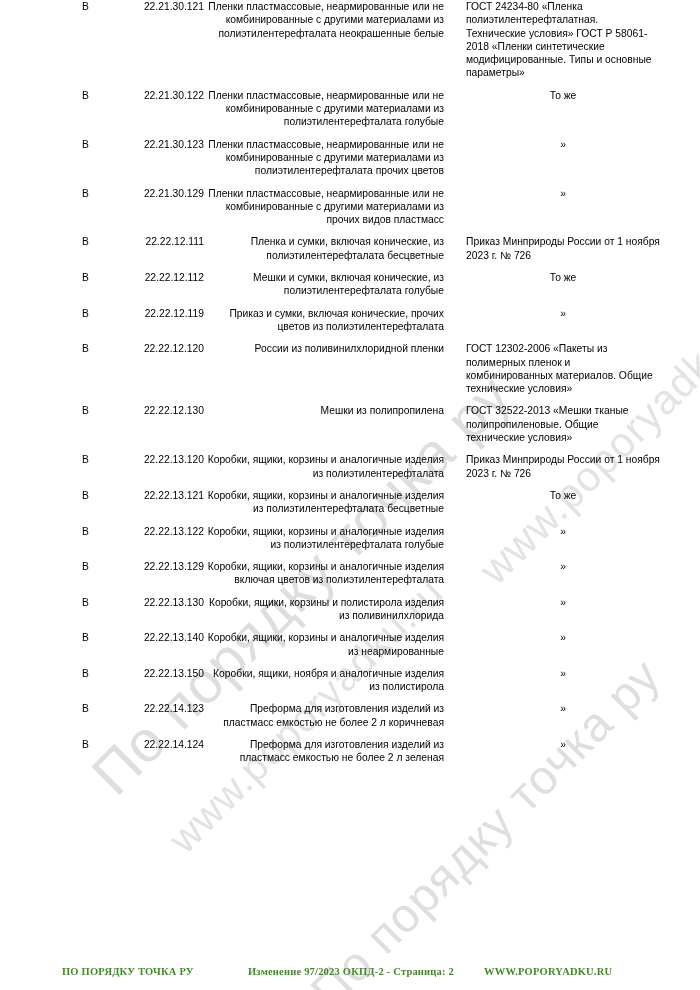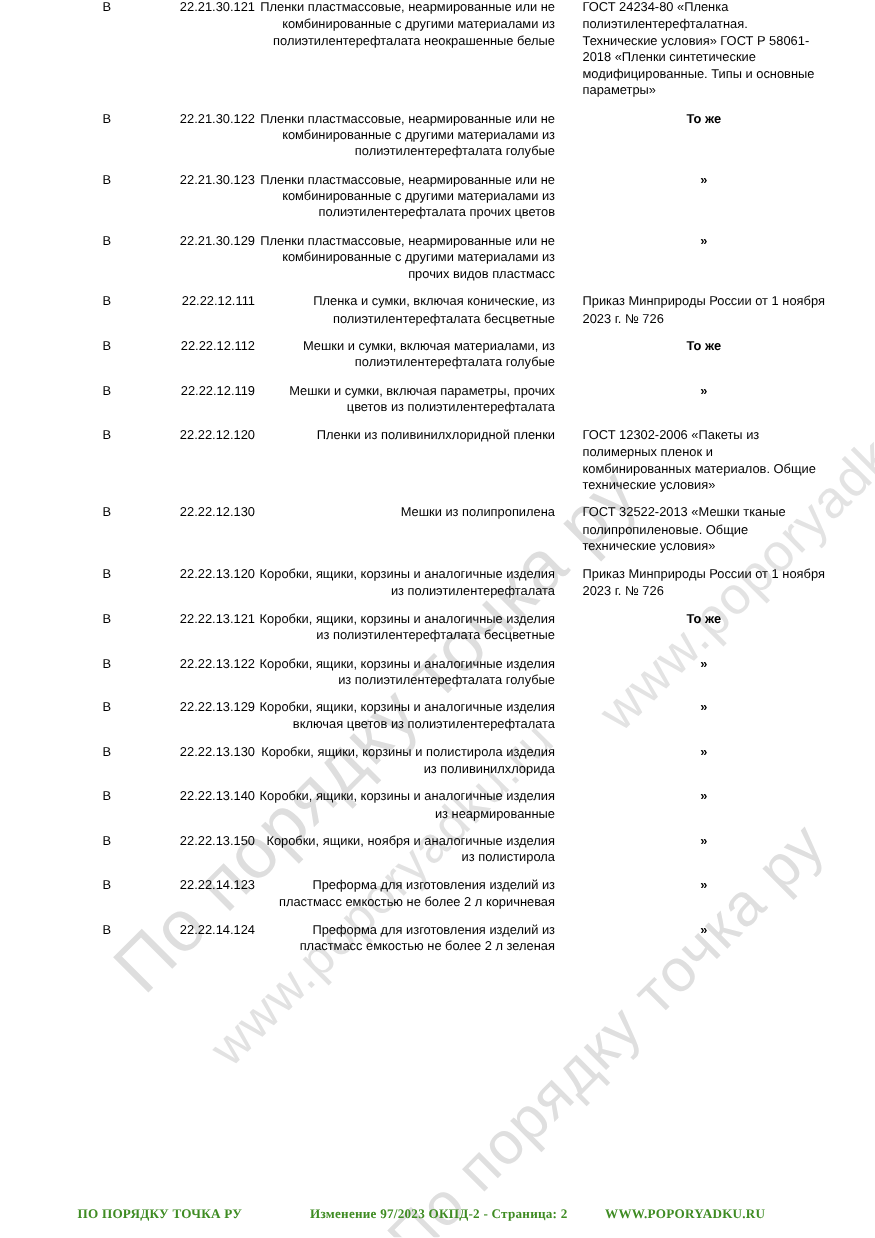--- a/index.html
+++ b/index.html
@@ -86,21 +86,21 @@
   .col-mark   { width: 36px; }
   .col-code   { width: 86px; }
   .col-name   { width: 262px; }
   .col-std    { width: 194px; }
   .col-pad-r  { width: 40px; }
 
   td.c-mark { text-align: left; }
   td.c-code { text-align: right; white-space: nowrap; }
   td.c-name { text-align: right; padding-right: 22px; }
   td.c-std  { text-align: left; margin-left: 20px; }
-  td.c-std.center { text-align: center; font-weight: bold; }
+  td.c-std.center { text-align: center; }
 
   .doc-table tr:first-child td { padding-top: 0; }
 
   
   .footer {
     position: absolute;
     z-index: 3;
     left: 0;
     right: 0;
     top: 960px;
@@ -176,37 +176,37 @@
           <td class="c-mark">В</td>
           <td class="c-code">22.22.12.111</td>
           <td class="c-name">Пленка и сумки, включая конические, из полиэтилентерефталата бесцветные</td>
           <td class="c-std">Приказ Минприроды России от 1 ноября 2023 г. № 726</td>
           <td></td>
         </tr>
         <tr>
           <td></td>
           <td class="c-mark">В</td>
           <td class="c-code">22.22.12.112</td>
-          <td class="c-name">Мешки и сумки, включая материалами, из полиэтилентерефталата голубые</td>
+          <td class="c-name">Мешки и сумки, включая конические, из полиэтилентерефталата голубые</td>
           <td class="c-std center">То же</td>
           <td></td>
         </tr>
         <tr>
           <td></td>
           <td class="c-mark">В</td>
           <td class="c-code">22.22.12.119</td>
-          <td class="c-name">Мешки и сумки, включая параметры, прочих цветов из полиэтилентерефталата</td>
+          <td class="c-name">Приказ и сумки, включая конические, прочих цветов из полиэтилентерефталата</td>
           <td class="c-std center">»</td>
           <td></td>
         </tr>
         <tr>
           <td></td>
           <td class="c-mark">В</td>
           <td class="c-code">22.22.12.120</td>
-          <td class="c-name">Пленки из поливинилхлоридной пленки</td>
+          <td class="c-name">России из поливинилхлоридной пленки</td>
           <td class="c-std">ГОСТ 12302-2006 «Пакеты из полимерных пленок и комбинированных материалов. Общие технические условия»</td>
           <td></td>
         </tr>
         <tr>
           <td></td>
           <td class="c-mark">В</td>
           <td class="c-code">22.22.12.130</td>
           <td class="c-name">Мешки из полипропилена</td>
           <td class="c-std">ГОСТ 32522-2013 «Мешки тканые полипропиленовые. Общие технические условия»</td>
           <td></td>

